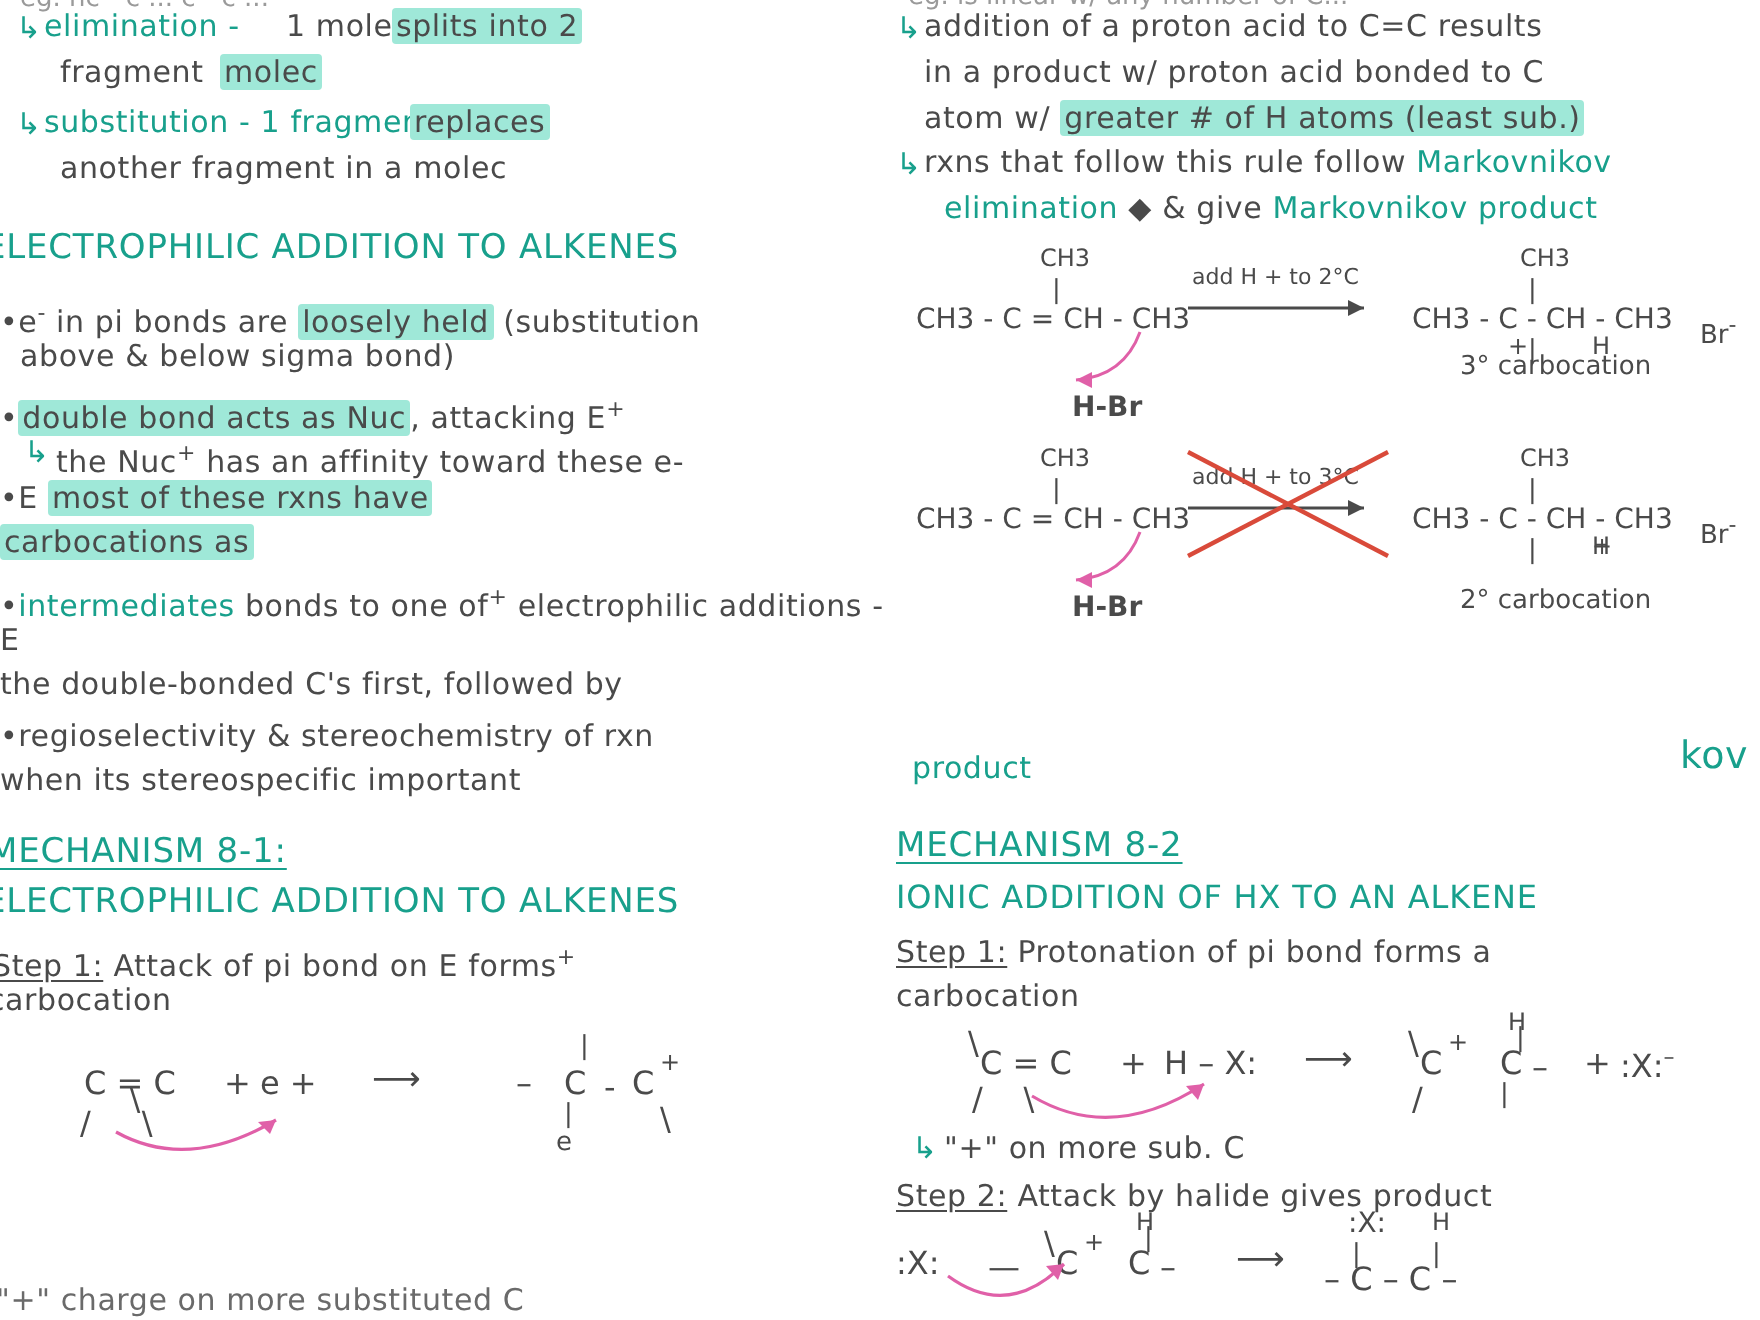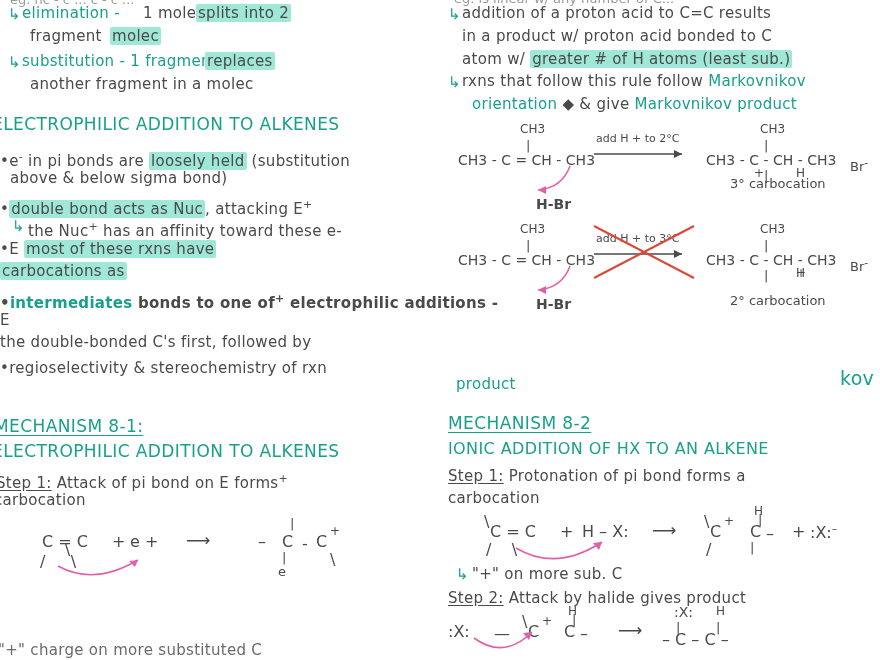--- a/index.html
+++ b/index.html
@@ -110,31 +110,32 @@
     </div>
 
     <div class="ln teal" style="left:12px; top:218px;">↳</div>
     <div class="ln" style="left:28px; top:218px;"><span>the Nuc</span><span class="sub">+</span> <span>has an affinity toward these e-</span></div>
 
     <div class="ln" style="left:0px; top:241px;">
       <span>•</span><span>E</span> <span class="hl">most of these rxns have</span>
     </div>
     <div class="ln" style="left:0px; top:263px;"><span class="hl">carbocations as</span></div>
 
-    <div class="ln" style="left:0px; top:290px;font-weight:bold;">
+    <div class="ln" style="left:0px; top:290px;">
       <span>•</span><span class="teal">intermediates</span>
       <span>bonds to one of</span><span class="sub">+</span>
       <span>electrophilic additions -</span>
     </div>
     <div class="ln" style="left:0px; top:312px;">E</div>
     <div class="ln" style="left:0px; top:360px;">
       <span>•</span><span>regioselectivity &amp; stereochemistry of rxn</span>
     </div>
 
     <div class="ln" style="left:0px; top:334px;">the double-bonded C's first, followed by</div>
+    <div class="ln" style="left:0px; top:382px;">when its stereospecific important</div>
 
     <div class="ln head u" style="left:-6px; top:418px; font-size:17px;">MECHANISM 8-1:</div>
     <div class="ln head" style="left:-8px; top:443px; font-size:17px;">ELECTROPHILIC ADDITION TO ALKENES</div>
 
     <div class="ln" style="left:-4px; top:470px;">
       <span class="u">Step 1:</span>
       <span>Attack of pi bond on E   forms</span><span class="sub">+</span>
     </div>
     <div class="ln" style="left:-6px; top:492px;">carbocation</div>
 
@@ -176,21 +177,21 @@
     <div class="ln" style="left:14px; top:51px;">
       <span>atom w/</span>
       <span class="hl">greater # of H atoms (least sub.)</span>
     </div>
     <div class="ln teal" style="left:0px; top:74px;">↳</div>
     <div class="ln" style="left:14px; top:73px;">
       <span>rxns that follow this rule follow</span>
       <span class="teal">Markovnikov</span>
     </div>
     <div class="ln" style="left:24px; top:96px;">
-      <span class="teal">orientation</span>
+      <span class="teal">elimination</span>
       <span>◆</span>
       <span>&amp; give</span>
       <span class="teal">Markovnikov product</span>
     </div>
 
     <div class="struct" style="left:72px; top:122px; font-size:12px;"><span>CH3</span></div>
     <div class="struct" style="left:78px; top:138px; font-size:13px;">|</div>
     <div class="struct" style="left:10px; top:152px; font-size:14px;">CH3 - C = CH - CH3</div>
 
     <div class="struct" style="left:148px; top:132px; font-size:11px;">add H + to 2°C</div>

